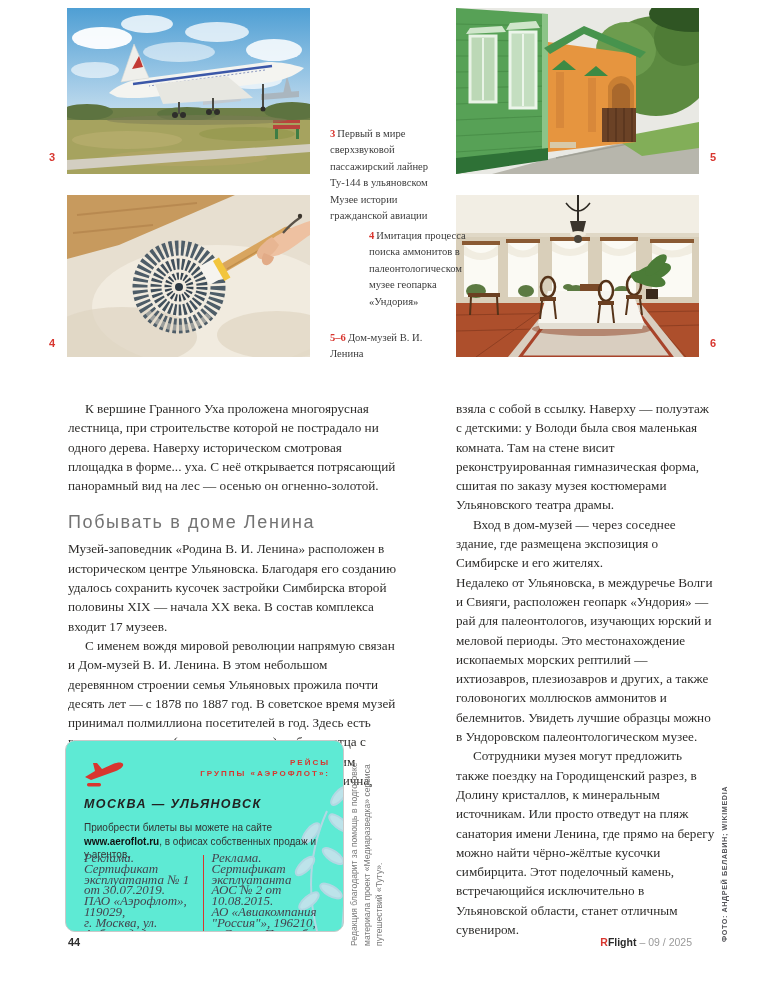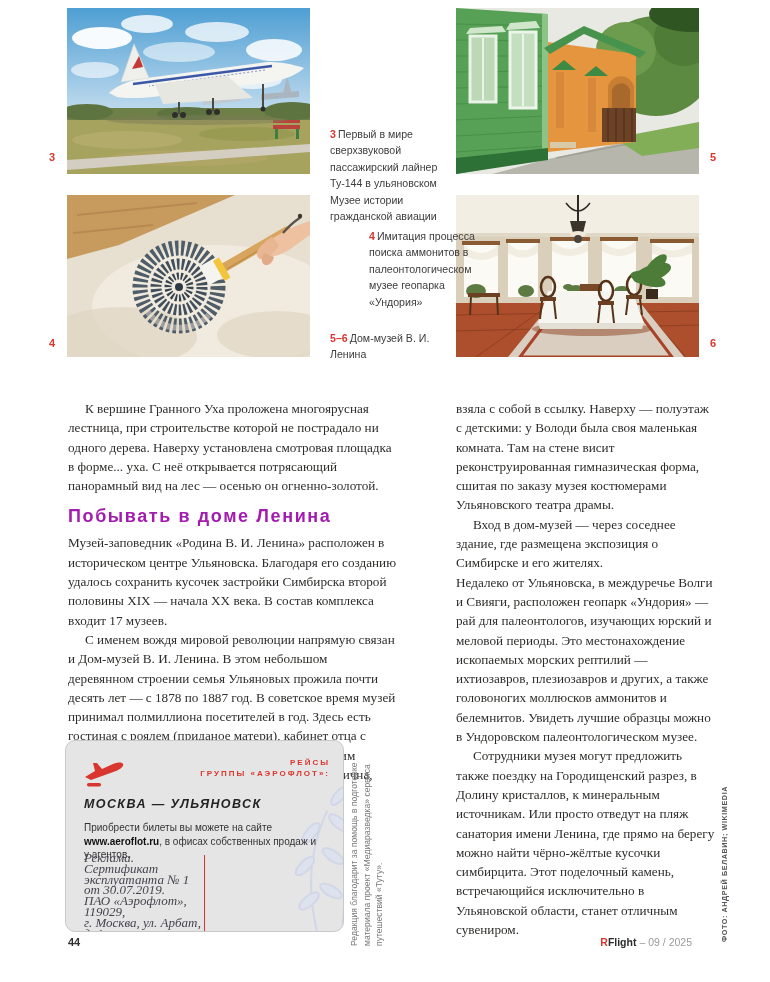--- a/index.html
+++ b/index.html
@@ -2,32 +2,32 @@
 <html lang="ru"><head>
 <meta charset="utf-8">
 <style>
   html,body{margin:0;padding:0;background:#fff;}
   .page{position:relative;width:770px;height:982px;background:#ffffff;overflow:hidden;
         font-family:"Liberation Serif", serif;color:#2e2d2b;}
   .photo{position:absolute;overflow:hidden;background:#ddd;}
   .photo svg{display:block;width:100%;height:100%;}
   .fignum{position:absolute;font-family:"Liberation Sans",sans-serif;font-weight:bold;
           font-size:11px;color:#d8362f;}
-  .cap{position:absolute;left:330px;width:113px;font-family:Liberation Sans, sans-serif;
+  .cap{position:absolute;left:330px;width:113px;font-family:Liberation Serif, serif;
        font-size:10.6px;line-height:16.4px;color:#3d3d3d;}
   .cap .num{color:#d8362f;font-weight:bold;margin-right:2px;}
   .col{position:absolute;top:399px;font-size:13.2px;line-height:19.3px;text-align:left;}
   .col p{margin:0;}
   .col p.indent{text-indent:17px;}
   .col-left{left:68px;width:328px;}
   .col-right{left:456px;width:261px;}
-  h2.head{font-family:"Liberation Sans",sans-serif;font-weight:bold;color:#a21caf;
-          font-size:18px;line-height:22px;letter-spacing:1.6px;margin:10px 0 6px 0;}
+  h2.head{font-family:"Liberation Sans",sans-serif;font-weight:normal;color:#737373;
+          font-size:18px;line-height:22px;letter-spacing:1.6px;margin:16px 0 6px 0;}
   
-  .card{position:absolute;left:65px;top:740px;width:277px;height:190px;background:#e5e5e5;
+  .card{position:absolute;left:65px;top:740px;width:277px;height:190px;background:#5eead4;
         border:1px solid #c9c9c9;border-radius:10px;overflow:hidden;}
   .card .watermark{position:absolute;right:-14px;top:0;opacity:.9;}
   .card .planeicon{position:absolute;left:17px;top:12px;}
   .card .flights{position:absolute;right:13px;top:16px;text-align:right;color:#d8362f;
         font-family:"Liberation Sans",sans-serif;font-weight:bold;font-size:8px;
         letter-spacing:2px;line-height:11px;}
   .card .route{position:absolute;left:18px;top:56px;font-family:"Liberation Sans",sans-serif;
         font-weight:bold;font-size:12.5px;letter-spacing:1.4px;color:#222;font-style:italic;}
   .card .purchase{position:absolute;left:18px;top:80px;width:238px;
         font-family:"Liberation Sans",sans-serif;font-size:10px;line-height:13.5px;color:#333;}
@@ -306,21 +306,21 @@
     <span class="num">3</span><span>Первый в мире сверхзвуковой пассажирский лайнер Ту-144 в ульяновском Музее истории гражданской авиации</span>
   </div>
   <div class="cap" style="top:228px;margin-left:39px;">
     <span class="num">4</span><span>Имитация процесса поиска аммонитов в палеонтологическом музее геопарка «Ундория»</span>
   </div>
   <div class="cap" style="top:330px;">
     <span class="num">5–6</span><span>Дом-музей В. И. Ленина</span>
   </div>
 
   <div class="col col-left">
-    <p class="indent">К вершине Гранного Уха проложена многоярусная лестница, при строительстве которой не пострадало ни одного дерева. Наверху установлена смотровая площадка в форме... уха. С неё открывается потрясающий панорамный вид на лес — осенью он огненно-золотой.</p>
+    <p class="indent">К вершине Гранного Уха проложена многоярусная лестница, при строительстве которой не пострадало ни одного дерева. Наверху историческом смотровая площадка в форме... уха. С неё открывается потрясающий панорамный вид на лес — осенью он огненно-золотой.</p>
     <h2 class="head">Побывать в доме Ленина</h2>
     <p>Музей-заповедник «Родина В. И. Ленина» расположен в историческом центре Ульяновска. Благодаря его созданию удалось сохранить кусочек застройки Симбирска второй половины XIX — начала XX века. В состав комплекса входит 17 музеев.</p>
     <p class="indent">С именем вождя мировой революции напрямую связан и Дом-музей В. И. Ленина. В этом небольшом деревянном строении семья Ульяновых прожила почти десять лет — с 1878 по 1887 год. В советское время музей принимал полмиллиона посетителей в год. Здесь есть гостиная с роялем (приданое матери), кабинет отца с дубликатами его орденов, комната няни с большим сундуком, который сестра Ленина, Мария Ильинична,</p>
   </div>
 
   <div class="col col-right">
     <p>взяла с собой в ссылку. Наверху — полуэтаж с детскими: у Володи была своя маленькая комната. Там на стене висит реконструированная гимназическая форма, сшитая по заказу музея костюмерами Ульяновского театра драмы.</p>
     <p class="indent">Вход в дом-музей — через соседнее здание, где размещена экспозиция о Симбирске и его жителях.</p>
     <p>Недалеко от Ульяновска, в междуречье Волги и Свияги, расположен геопарк «Ундория» — рай для палеонтологов, изучающих юрский и меловой периоды. Это местонахождение ископаемых морских рептилий — ихтиозавров, плезиозавров и других, а также головоногих моллюсков аммонитов и белемнитов. Увидеть лучшие образцы можно в Ундоровском палеонтологическом музее.</p>
     <p class="indent"><span>Сотрудники музея могут предложить также поездку на Городищенский разрез, в Долину кристаллов, к минеральным источникам. Или просто отведут на пляж санатория имени Ленина, где прямо на берегу можно найти чёрно-жёлтые кусочки симбирцита. Этот поделочный камень, встречающийся исключительно в Ульяновской области, станет отличным сувениром.</span></p>
@@ -357,20 +357,27 @@
     </div>
     <div class="legal">
       <div class="lcol">
         <div>Реклама. Сертификат</div>
         <div>эксплуатанта № 1 от 30.07.2019.</div>
         <div>ПАО «Аэрофлот», 119029,</div>
         <div>г. Москва, ул. Арбат, д. 1,</div>
         <div>ОГРН 1027700092661.</div>
       </div>
       <div class="divider"></div>
+      <div class="rcol">
+        <div>Реклама. Сертификат эксплуатанта</div>
+        <div>АОС № 2 от 10.08.2015.</div>
+        <div>АО «Авиакомпания "Россия"», 196210,</div>
+        <div>г. Санкт-Петербург, ул. Пилотов,</div>
+        <div>д. 18, корп. 4, ОГРН 1117847025284.</div>
+      </div>
     </div>
   </div>
 
   <div class="vert thanks">Редакция благодарит за помощь в подготовке материала проект «Медиаразведка» сервиса путешествий «Туту».</div>
   <div class="vert credit">ФОТО: АНДРЕЙ БЕЛАВИН; WIKIMEDIA</div>
 
   <div class="pageno">44</div>
   <div class="footer-right">
     <span class="r">R</span><span class="brand">Flight</span><span>– 09 / 2025</span>
   </div>

